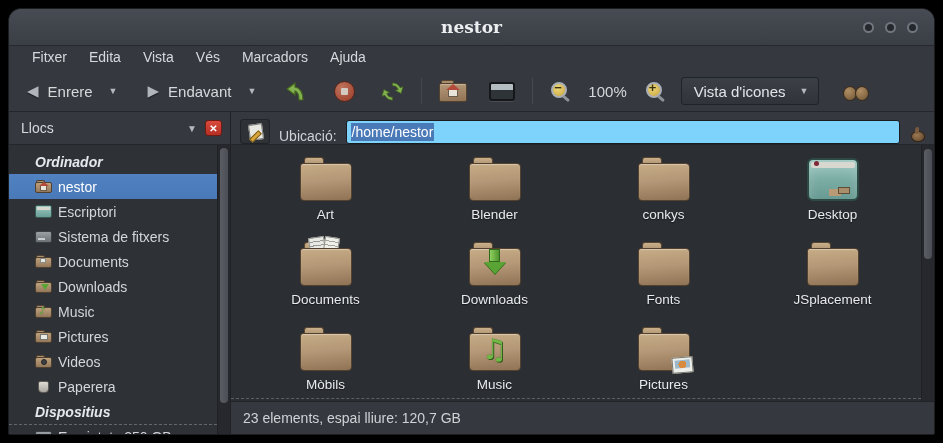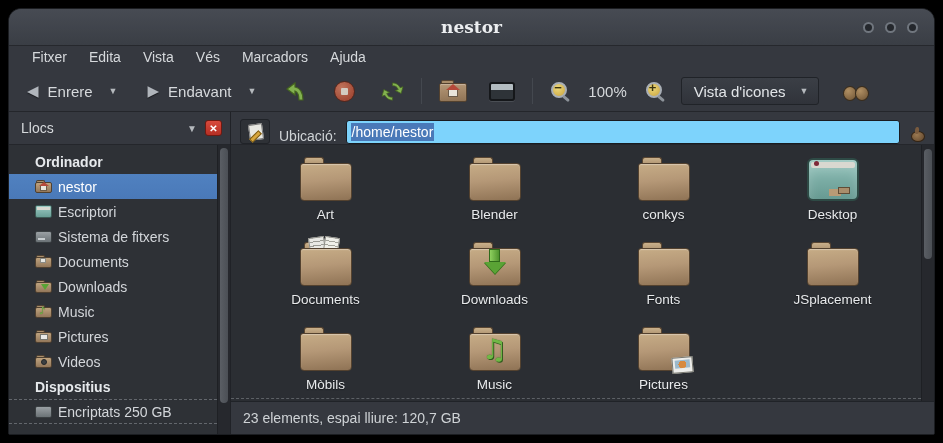--- a/index.html
+++ b/index.html
@@ -74,21 +74,21 @@
   .sidebar{width:222px;flex:none;position:relative;background:var(--sidebar-bg,#2e3136);
     border-right:1px solid #202227;display:flex;flex-direction:column;}
   .side-header{height:33px;flex:none;display:flex;align-items:center;background:var(--chrome,#35383f);
     border-bottom:1px solid #24262b;padding:0 8px 0 12px;gap:8px;}
   .side-title{flex:1;font-size:14px;color:#d6d9dc;}
   .side-close{width:17px;height:16px;border-radius:3px;border:1px solid #6e1a12;color:#fff;
     background:linear-gradient(#d84a3c,var(--close-red,#a32a20));font-size:10px;font-weight:bold;
     line-height:13px;text-align:center;padding:0;}
   .side-list{flex:1;overflow:hidden;padding-top:4px;padding-right:13px;}
   .side-item{height:25px;display:flex;align-items:center;gap:6px;padding-left:26px;font-size:14px;color:#d3d6da;}
-  .side-item[data-type="group"]{font-weight:bold;color:#e6e9ec;}
+  .side-item[data-type="group"]{font-weight:bold;color:#e6e9ec;font-style:italic;}
   .side-item[data-selected="true"]{background:linear-gradient(#5081c0,var(--selection,#3e6dae));color:#fff;}
   .side-item[data-clipped="true"]{border-top:1px dashed #63676d;border-bottom:1px dashed #63676d;}
 
   .mini-icon{width:17px;height:13px;position:relative;flex:none;}
   .mini-icon::before{content:"";position:absolute;top:0;left:1px;width:7px;height:4px;background:#a98e6c;
     border:1px solid #4f4030;border-bottom:none;border-radius:2px 2px 0 0;}
   .mi-a{position:absolute;left:0;right:0;top:2px;bottom:0;background:linear-gradient(#bfa37e,#93775a);
     border:1px solid #4f4030;border-radius:2px;}
   .mi-b{display:none;position:absolute;z-index:2;}
   .side-item[data-icon="folder-home"] .mi-b{display:block;left:5px;top:5px;width:7px;height:6px;background:#e9e5db;border:1px solid #6b5b49;}
@@ -360,20 +360,26 @@
           </div>
 
           <div class="side-item" data-type="place" data-icon="folder-videos">
             <span class="mini-icon">
               <i class="mi-a"></i>
               <i class="mi-b"></i>
             </span>
             <span class="side-label">Videos</span>
           </div>
 
+          <div class="side-item" data-type="place" data-icon="trash">
+            <span class="mini-icon">
+              <i class="mi-a"></i>
+            </span>
+            <span class="side-label">Paperera</span>
+          </div>
 
           <div class="side-item" data-type="group">
 
             <span class="side-label">Dispositius</span>
           </div>
 
           <div class="side-item" data-type="place" data-icon="drive" data-clipped="true">
             <span class="mini-icon">
               <i class="mi-a"></i>
             </span>

